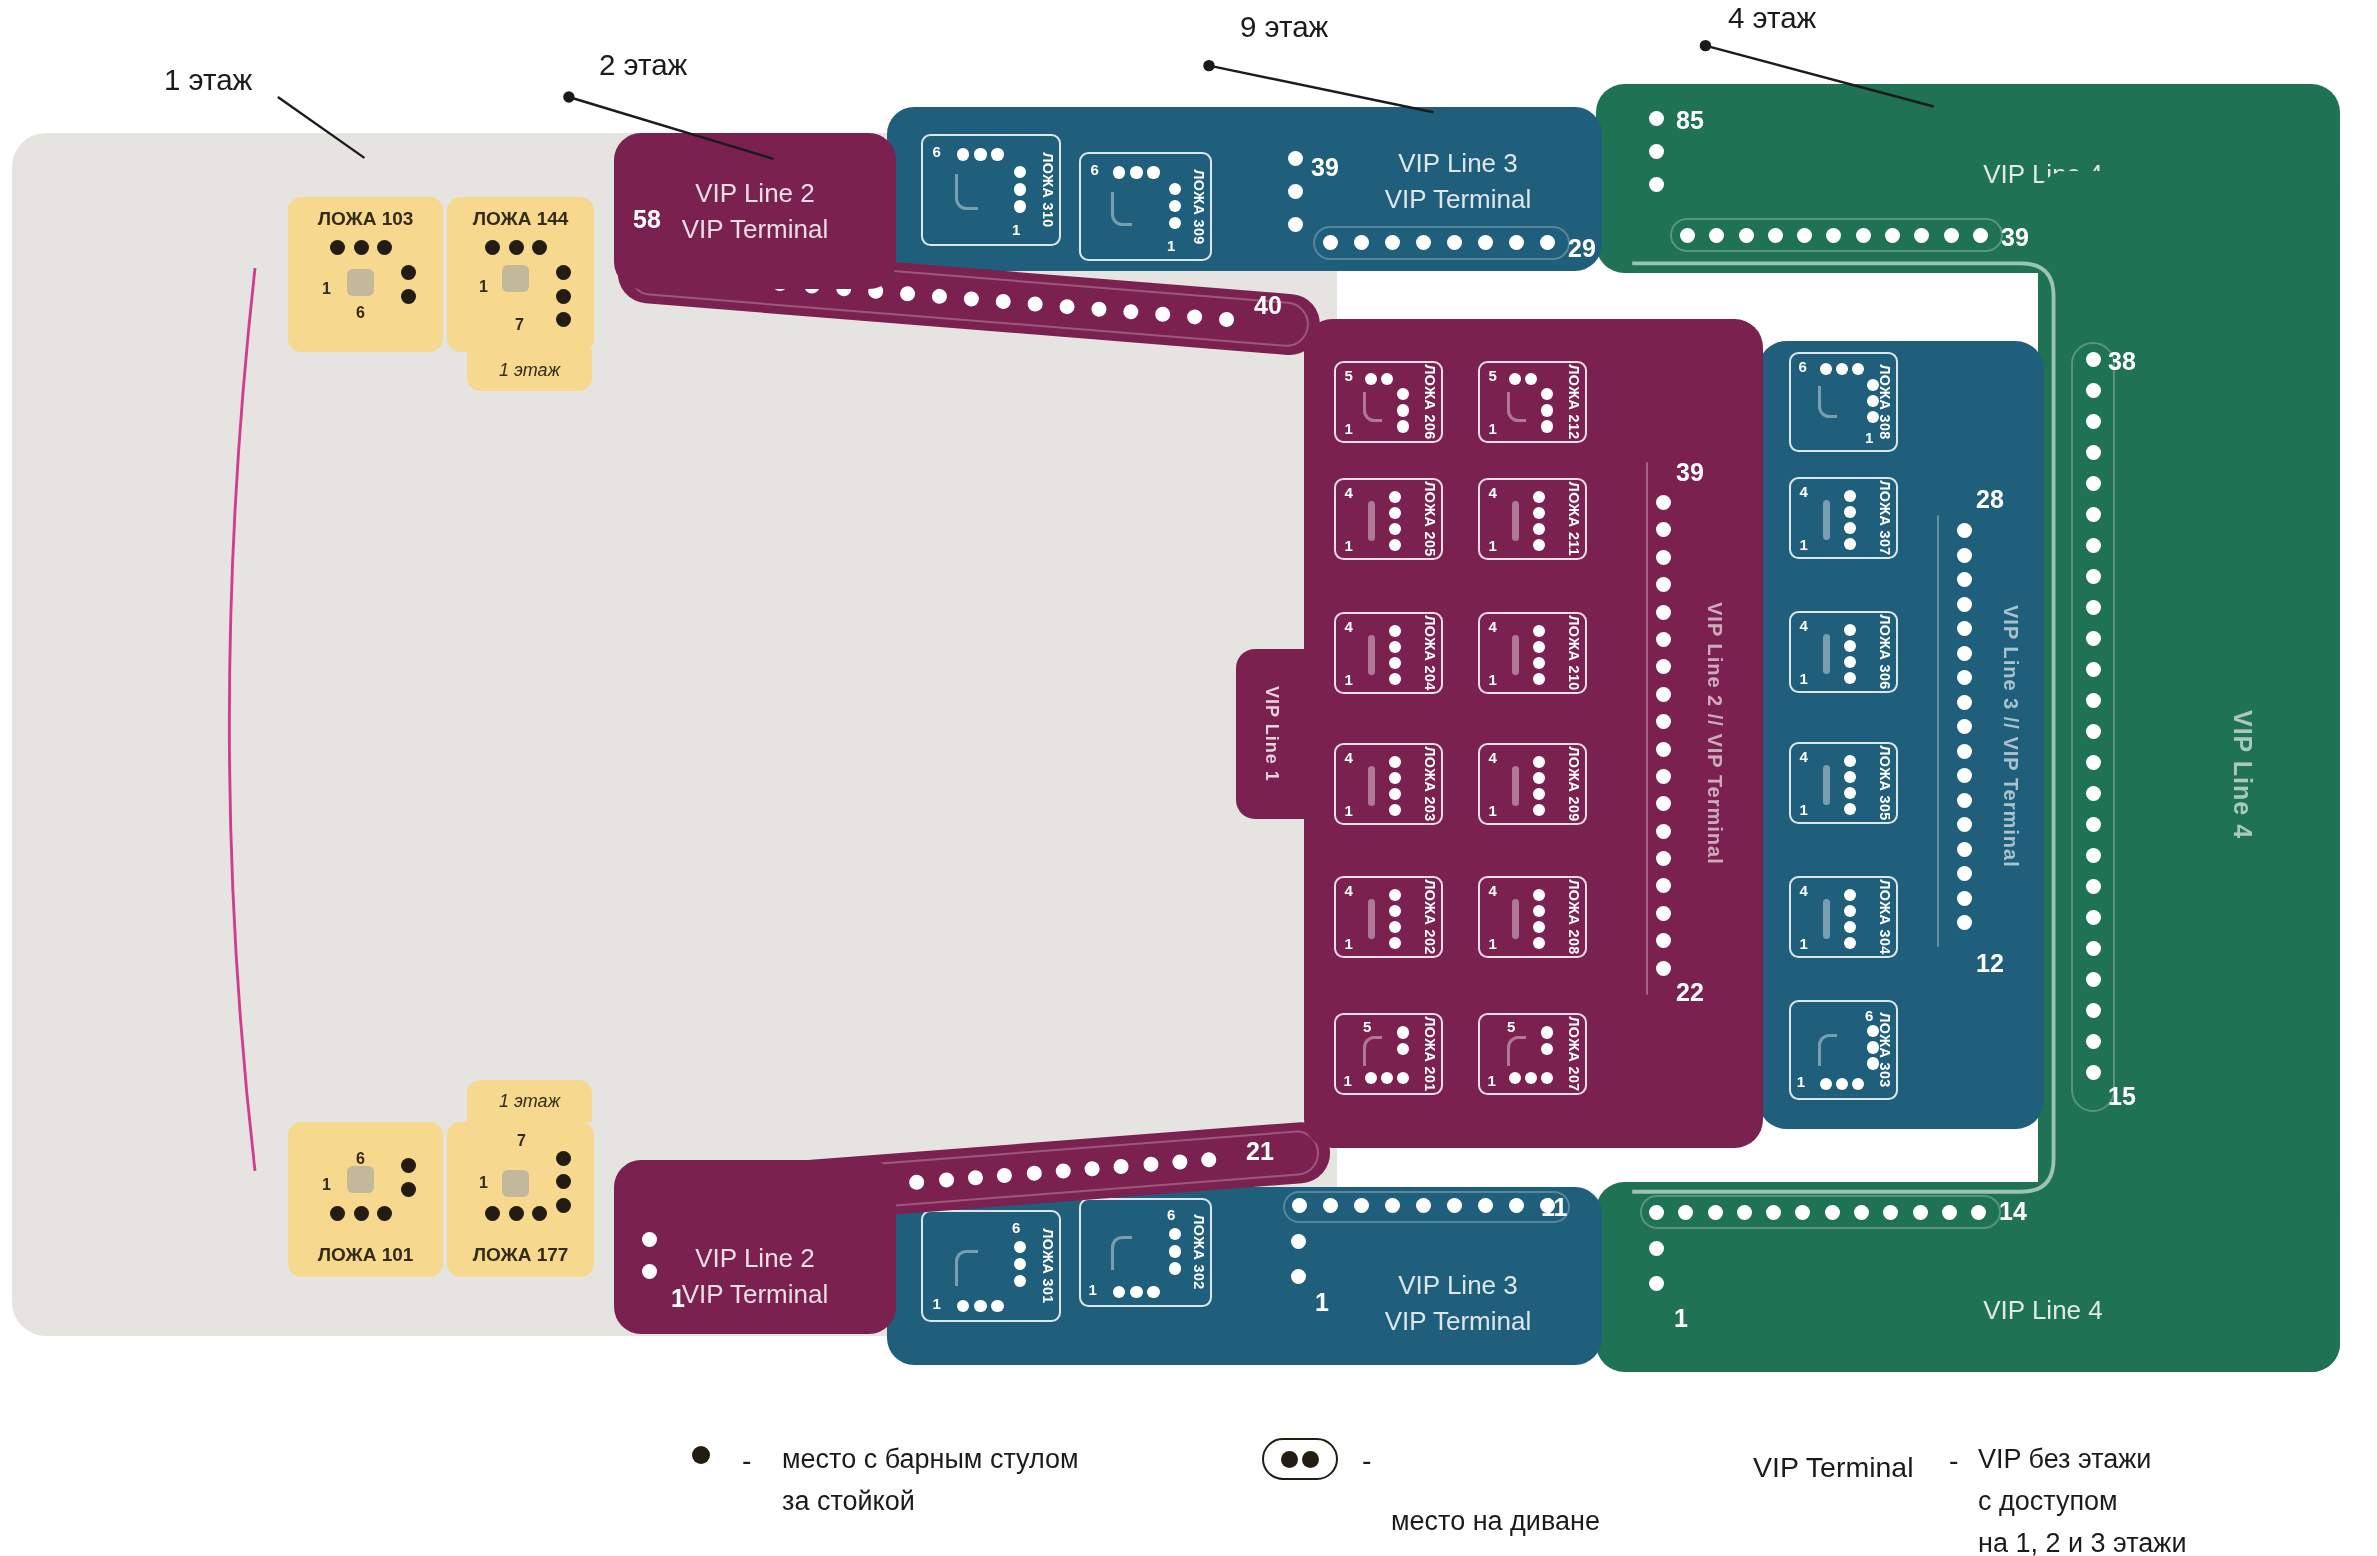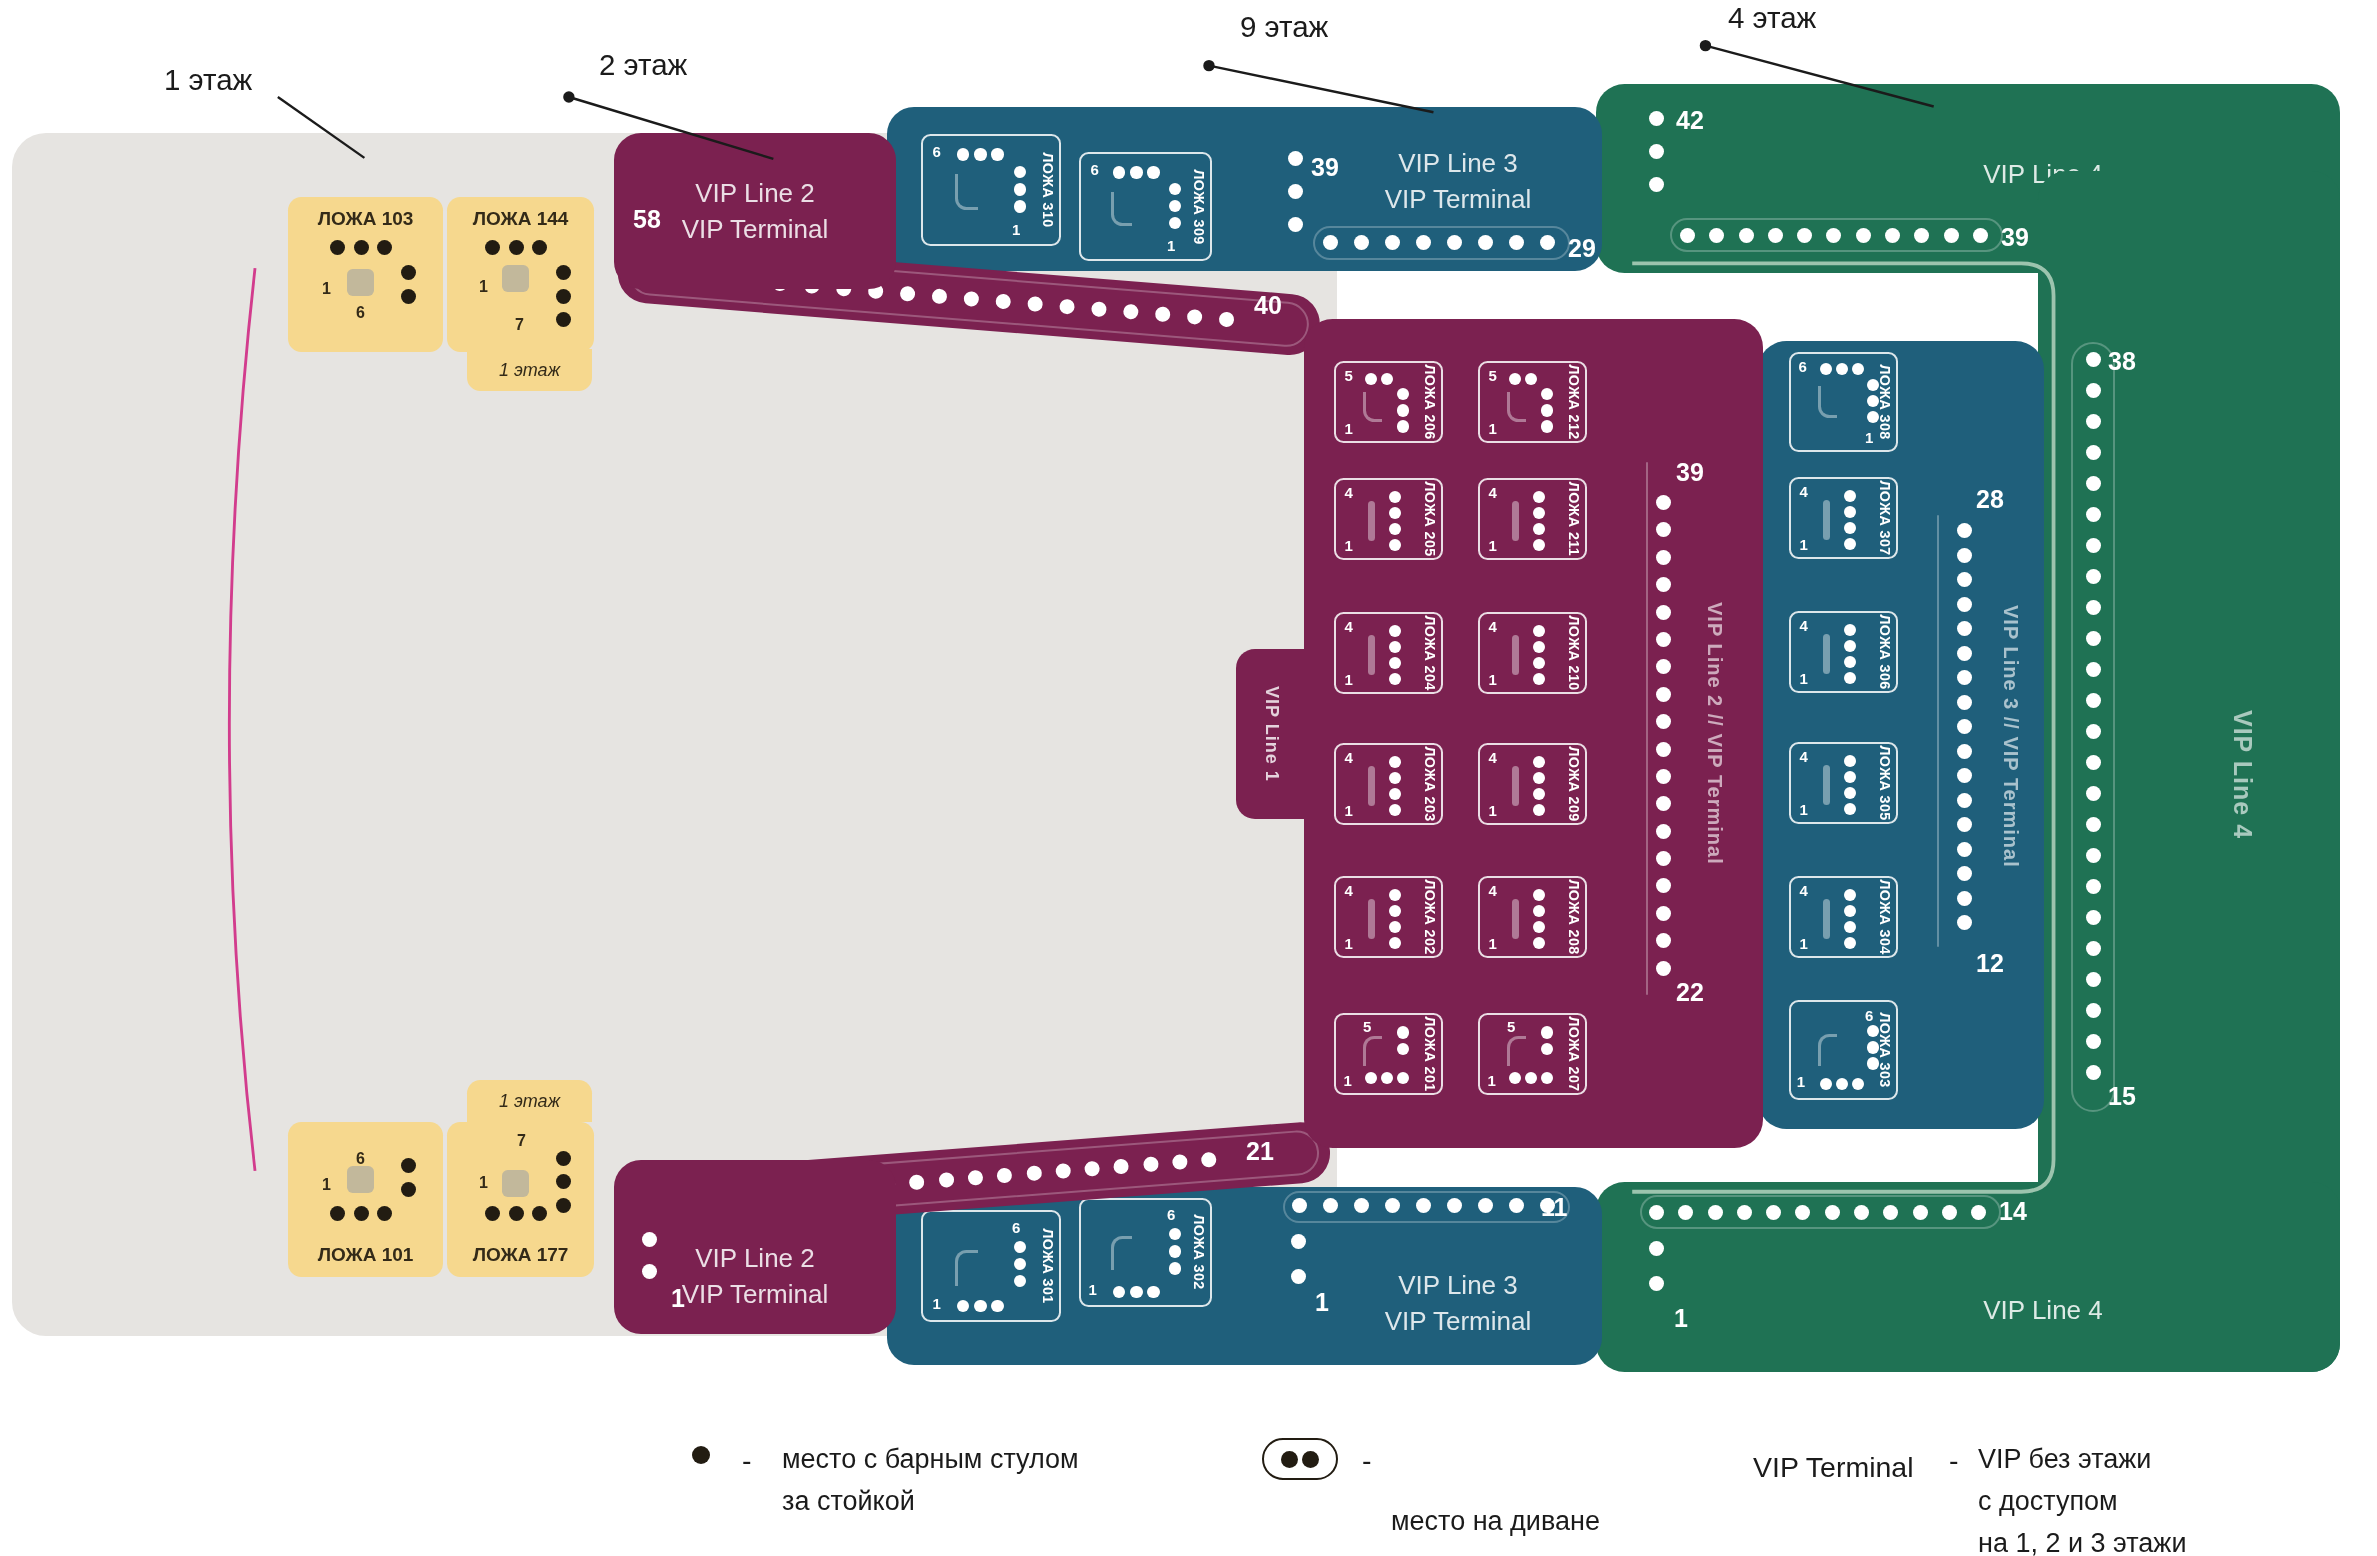--- a/index.html
+++ b/index.html
@@ -54,21 +54,21 @@
   <div class="big-label" style="left:38px;top:713px;width:190px;text-align:center;font-size:36px">Сцена</div>
   <div class="big-label" style="left:592px;top:713px;width:380px;text-align:center;font-size:34px">Танцевальный партер</div>
 
   <div class="floor-label" style="left:164px;top:63px">1 этаж</div>
   <div class="floor-label" style="left:599px;top:48px">2 этаж</div>
   <div class="floor-label" style="left:1240px;top:9.5px">9 этаж</div>
   <div class="floor-label" style="left:1728px;top:1px">4 этаж</div>
 
   <div class="region green z2" style="left:1596px;top:84px;width:744px;height:189px;border-radius:28.5px">
     <div class="btitle" style="left:333px;top:72px;width:228px">VIP Line 4</div>
-    <div class="bandnum" style="left:80px;top:24px">42</div>
+    <div class="bandnum" style="left:80px;top:24px">85</div>
     <div class="dots v" style="left:53px;top:27px;gap:18px">
         <span class="dot"></span>
         <span class="dot"></span>
         <span class="dot"></span>
       </div>
     <div class="rail" style="left:74px;top:134px;width:333px;height:34px"></div>
     <div class="dots" style="left:84px;top:144px;gap:14.3px">
         <span class="dot"></span>
         <span class="dot"></span>
         <span class="dot"></span>

